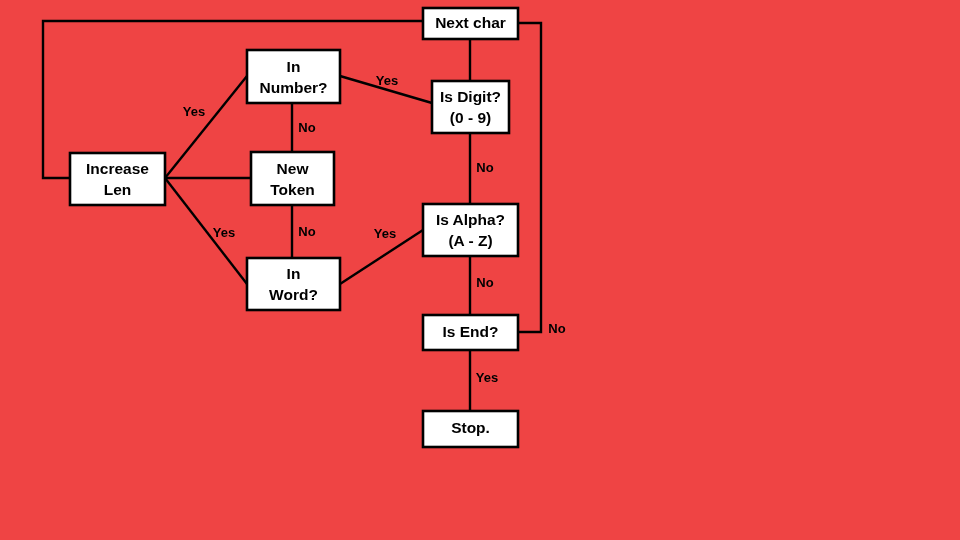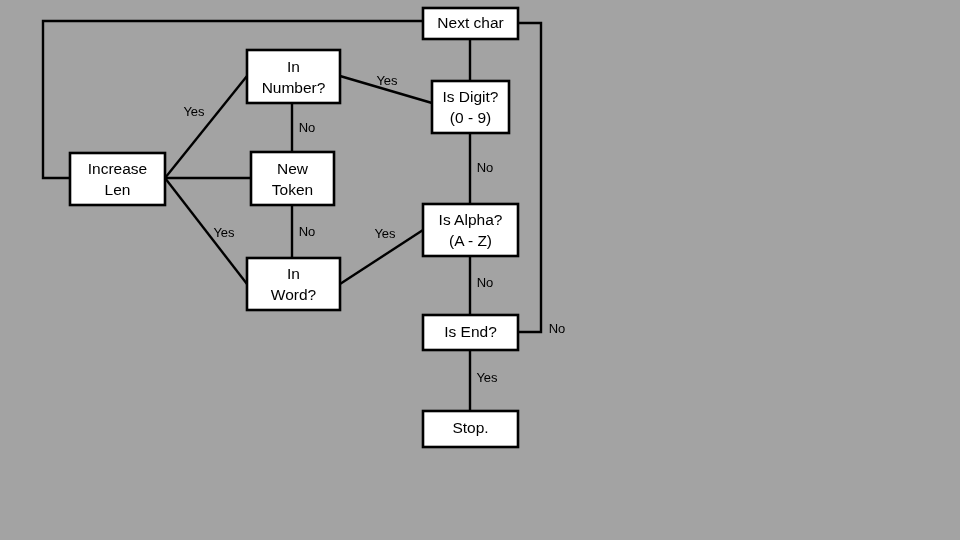--- a/index.html
+++ b/index.html
@@ -47,21 +47,21 @@
     font-family: "Liberation Sans", sans-serif;
     font-size: 13px;
     fill: #000000;
     text-anchor: middle;
     dominant-baseline: middle;
   }
 </style>
 </head>
 <body>
 
-<div id="flowchart-root" style="background: #a3a3a3;">
+<div id="flowchart-root" style="background: #ef4444; font-weight: bold;">
   <svg id="diagram" viewBox="0 0 960 540">
 
     <g>
       <polyline class="edge-line" points="70,178 43,178 43,21 423,21" stroke="#000000"></polyline>
       <polyline class="edge-line" points="470,39 470,81" stroke="#000000"></polyline>
       <polyline class="edge-line" points="432,103 340,76" stroke="#000000"></polyline>
       <polyline class="edge-line" points="292,103 292,152" stroke="#000000"></polyline>
       <polyline class="edge-line" points="247,76 165,178" stroke="#000000"></polyline>
       <polyline class="edge-line" points="251,178 165,178" stroke="#000000"></polyline>
       <polyline class="edge-line" points="292,205 292,258" stroke="#000000"></polyline>

